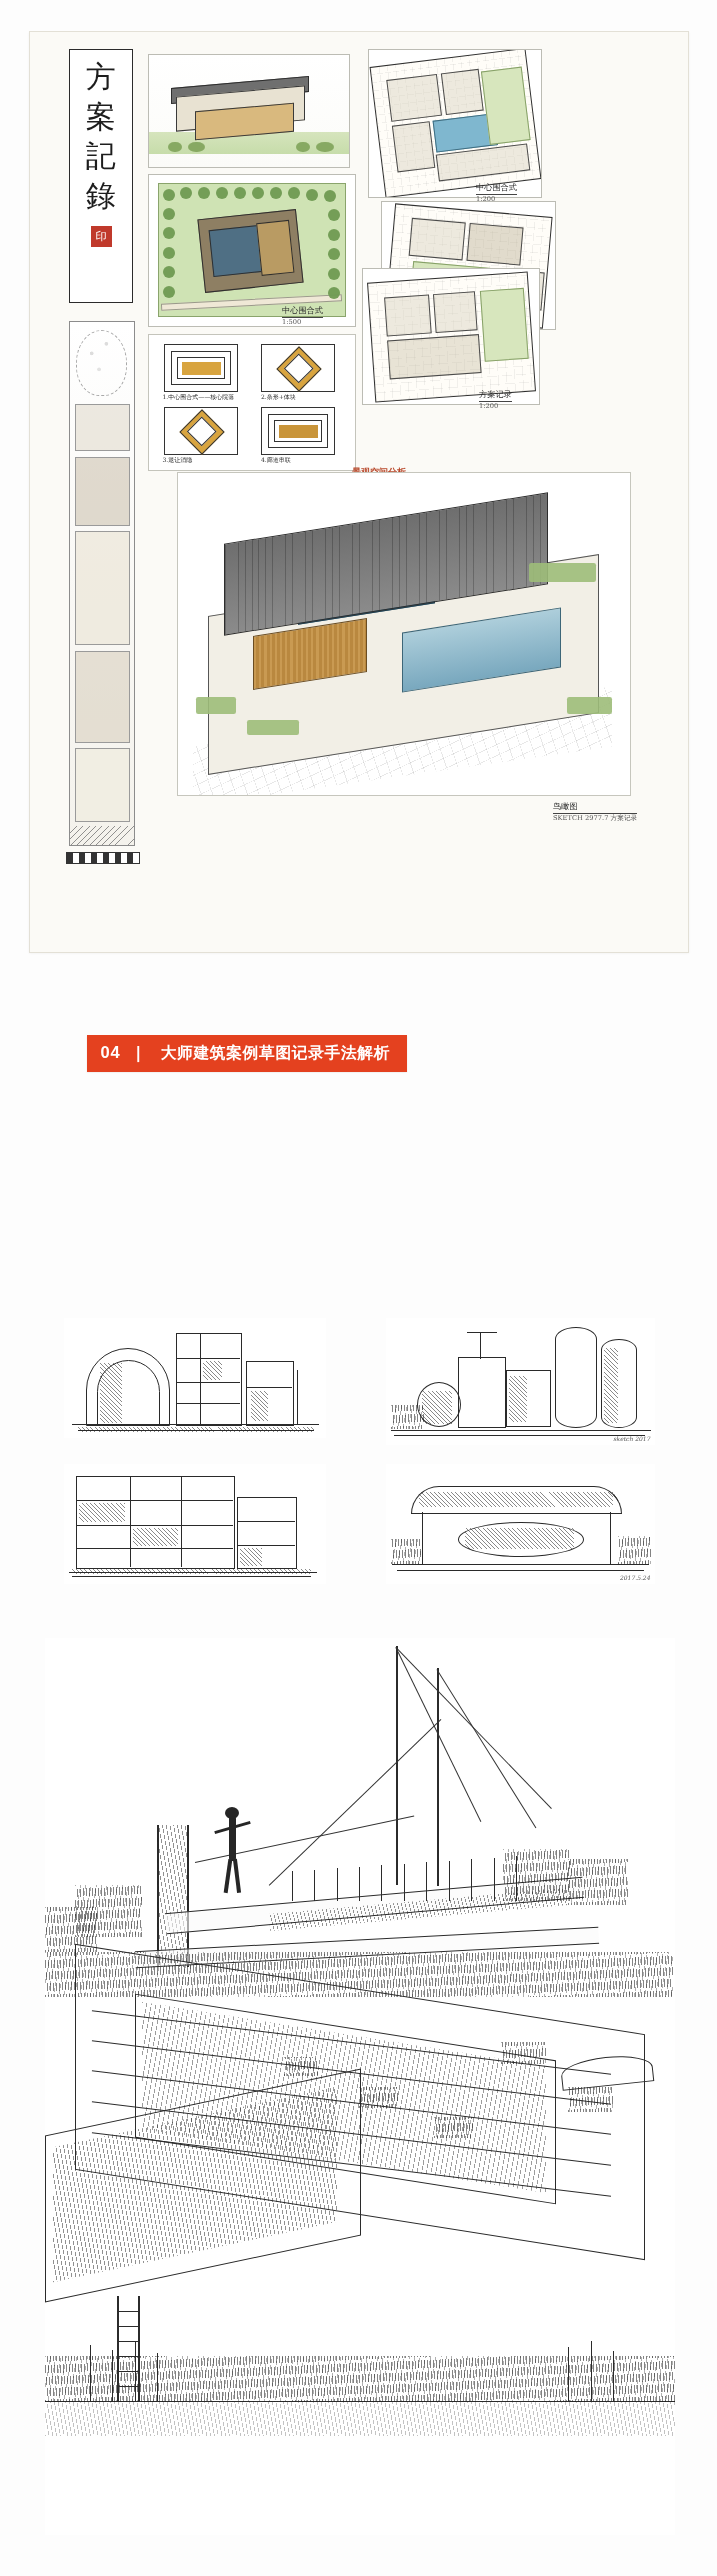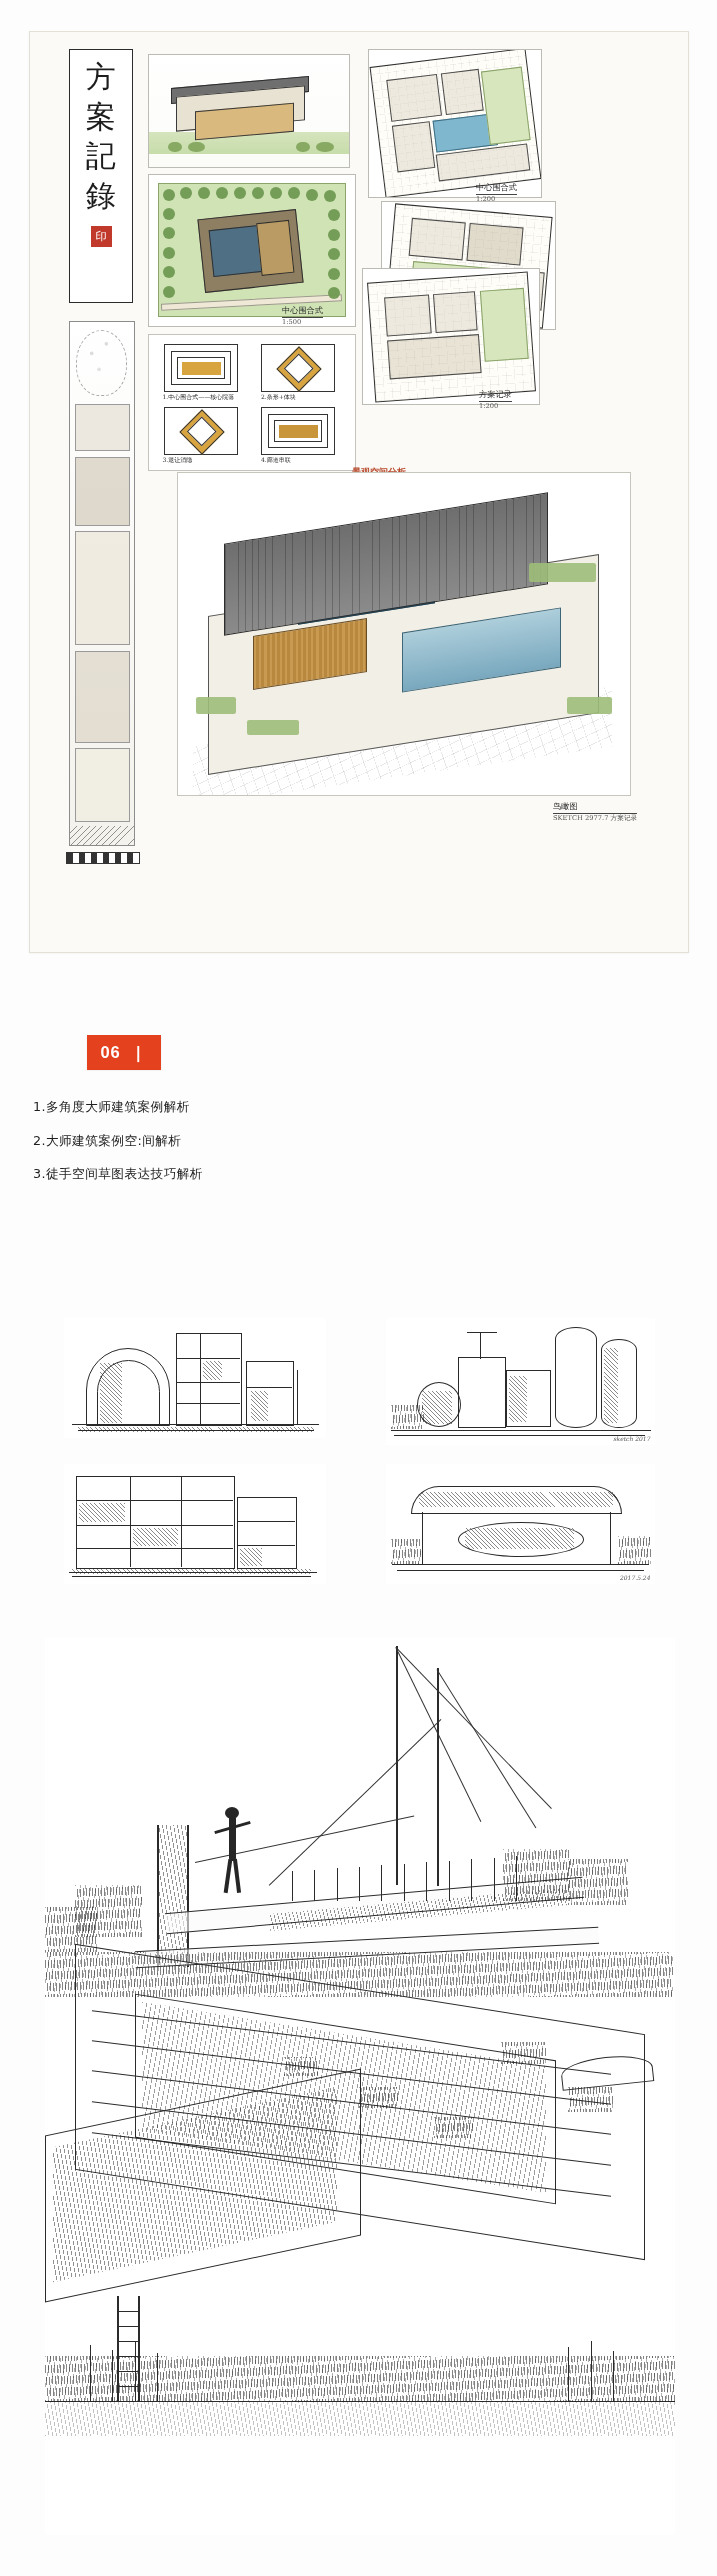--- a/index.html
+++ b/index.html
@@ -601,31 +601,25 @@
 
       <div class="label" style="left:523px;top:769px;">
         <span class="under">鸟瞰图</span>
         <span class="sub">SKETCH 2977.7 方案记录</span>
       </div>
 
     </div>
   </div>
 
   <div class="sec-head">
-    <span class="num">06</span>
+    <span class="num">04</span>
     <span class="bar">|</span>
+    <span class="txt">大师建筑案例草图记录手法解析</span>
   </div>
 
-  <div class="bullets">
-    <ul>
-      <li>1.多角度大师建筑案例解析</li>
-      <li>2.大师建筑案例空:间解析</li>
-      <li>3.徒手空间草图表达技巧解析</li>
-    </ul>
-  </div>
 
   <div class="thumbs">
 
     <div class="thumb t1">
       <div class="ink">
         <div class="ln hv" style="left:7.5px;top:106px;width:247px;"></div>
         <div class="blk" style="left:22.4px;top:30px;width:82px;height:76px;border-radius:45px 45px 0 0;"></div>
         <div class="blk" style="left:33px;top:42px;width:61px;height:64px;border-radius:36px 36px 0 0;"></div>
         <div class="shade" style="left:36px;top:45px;width:22.4px;height:60px;"></div>
         <div class="blk" style="left:112px;top:15px;width:64px;height:91px;"></div>

